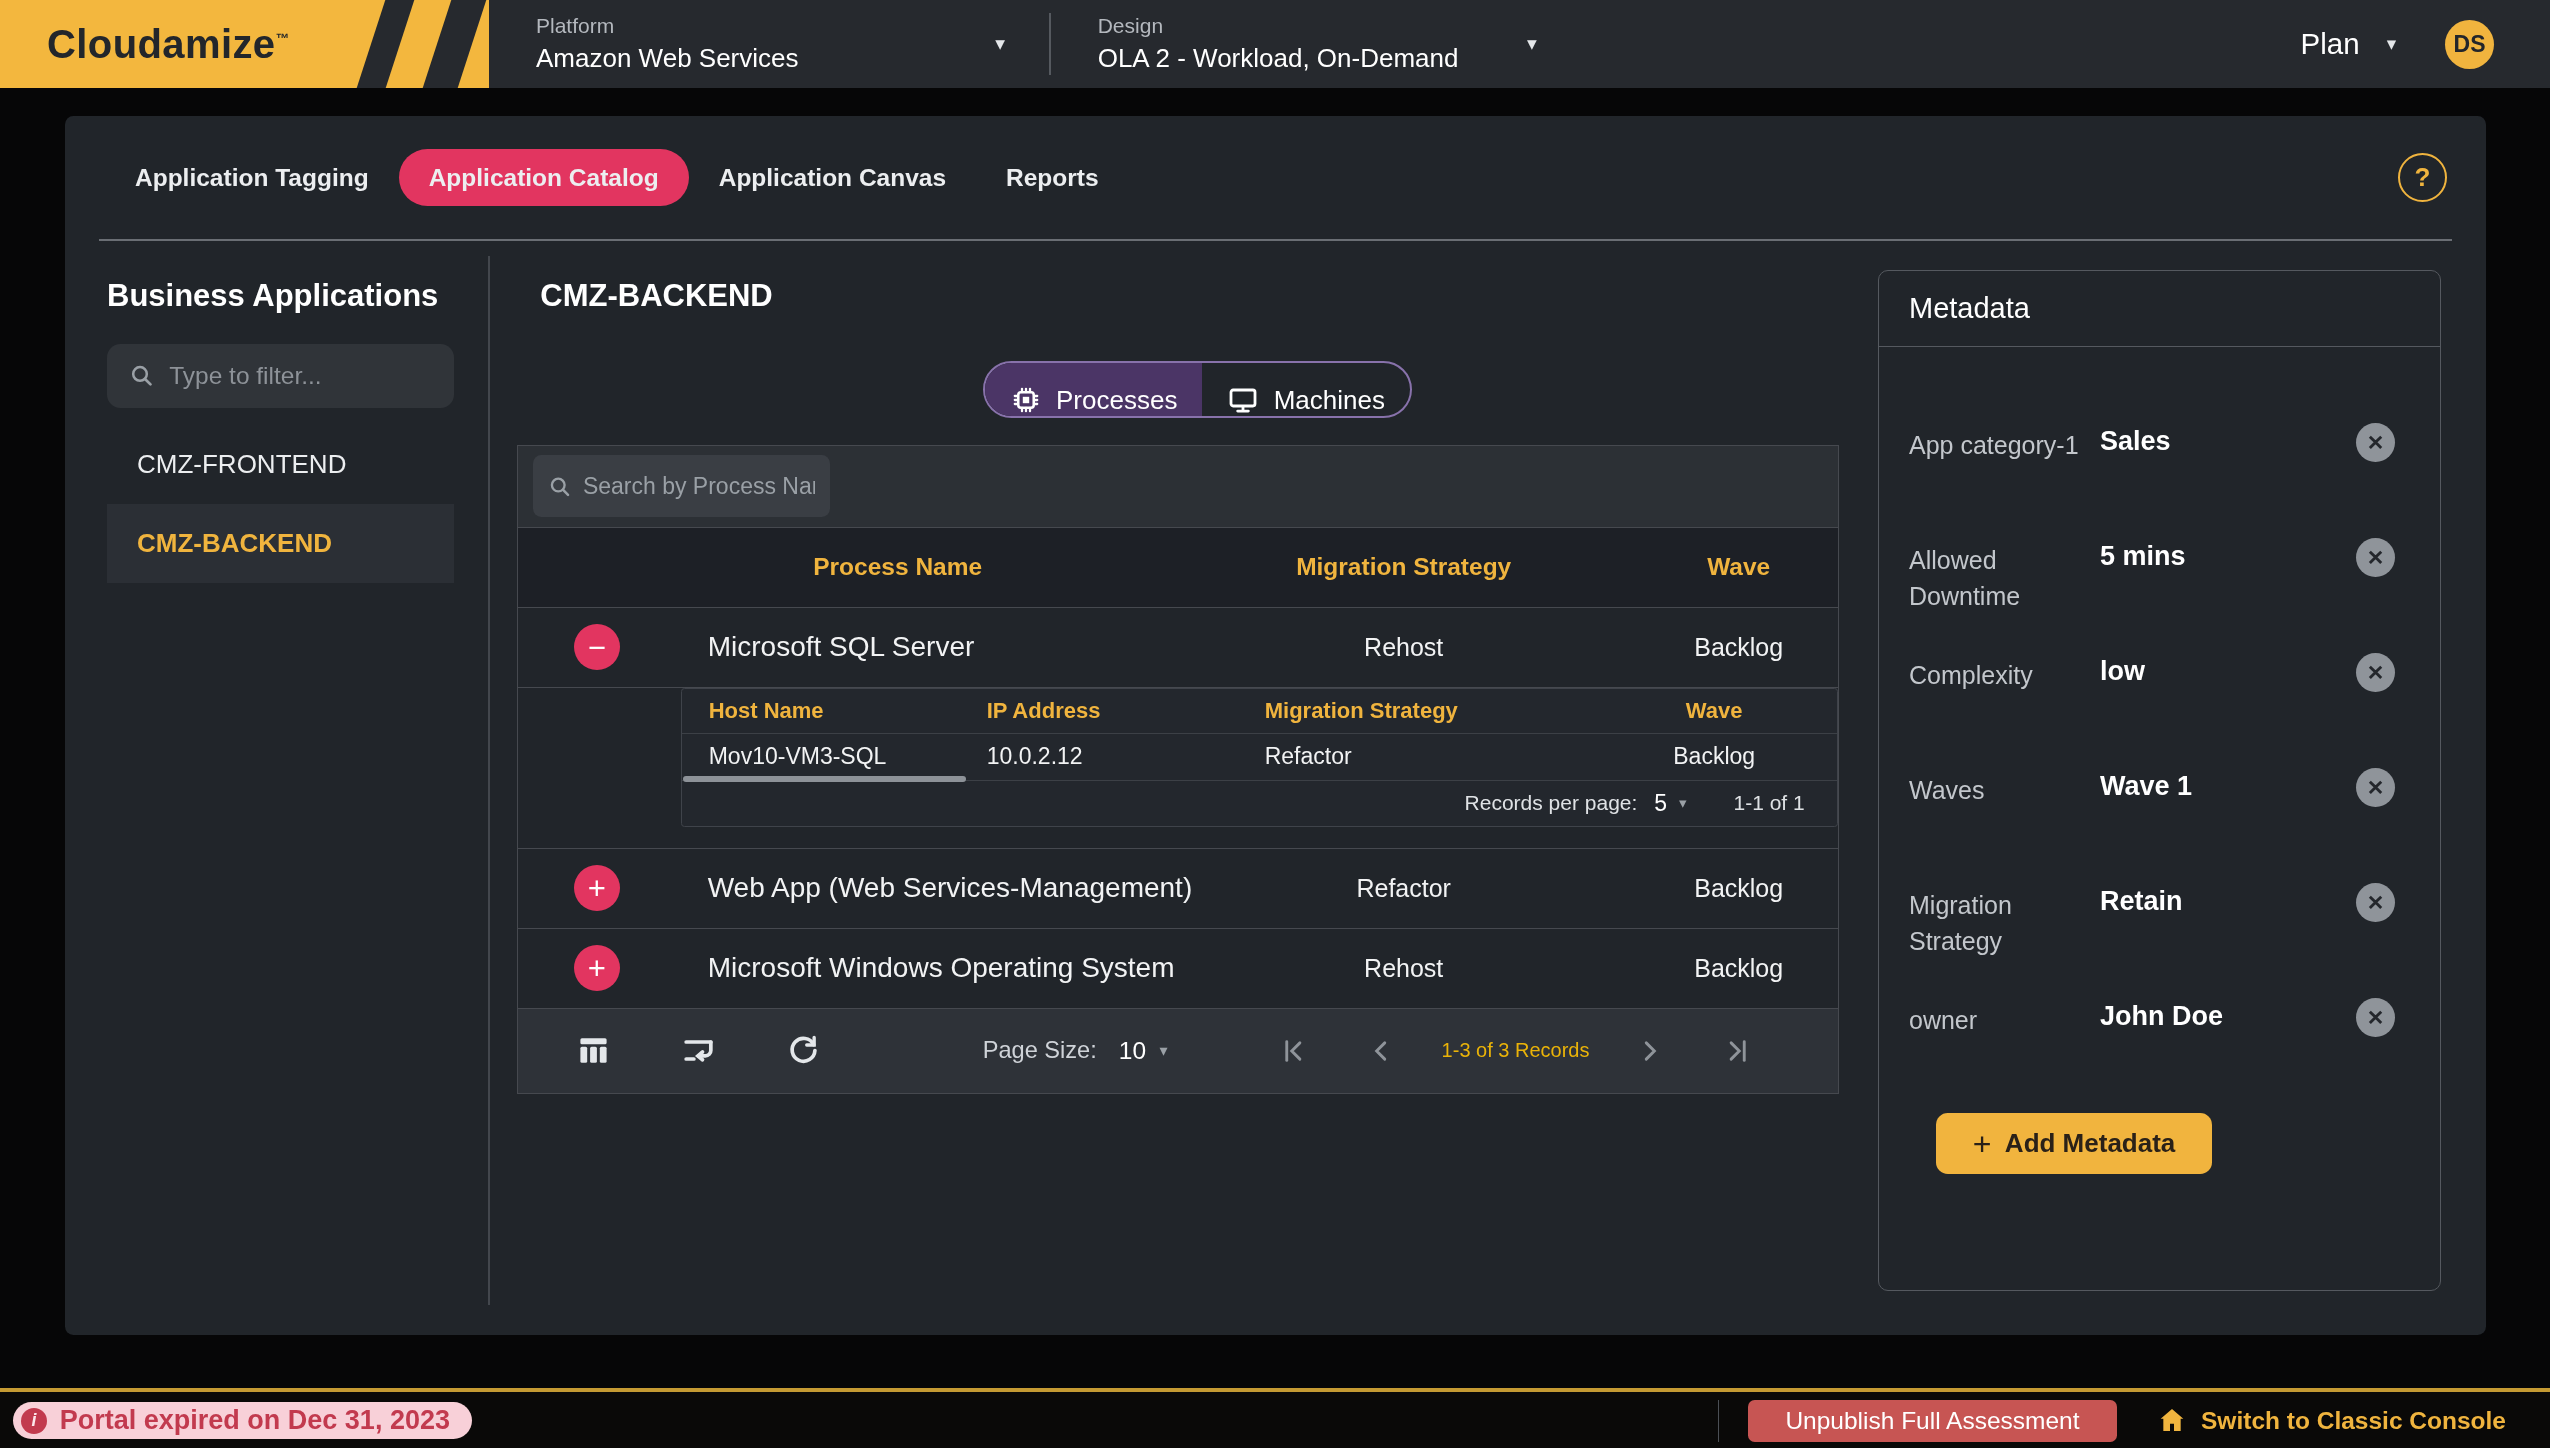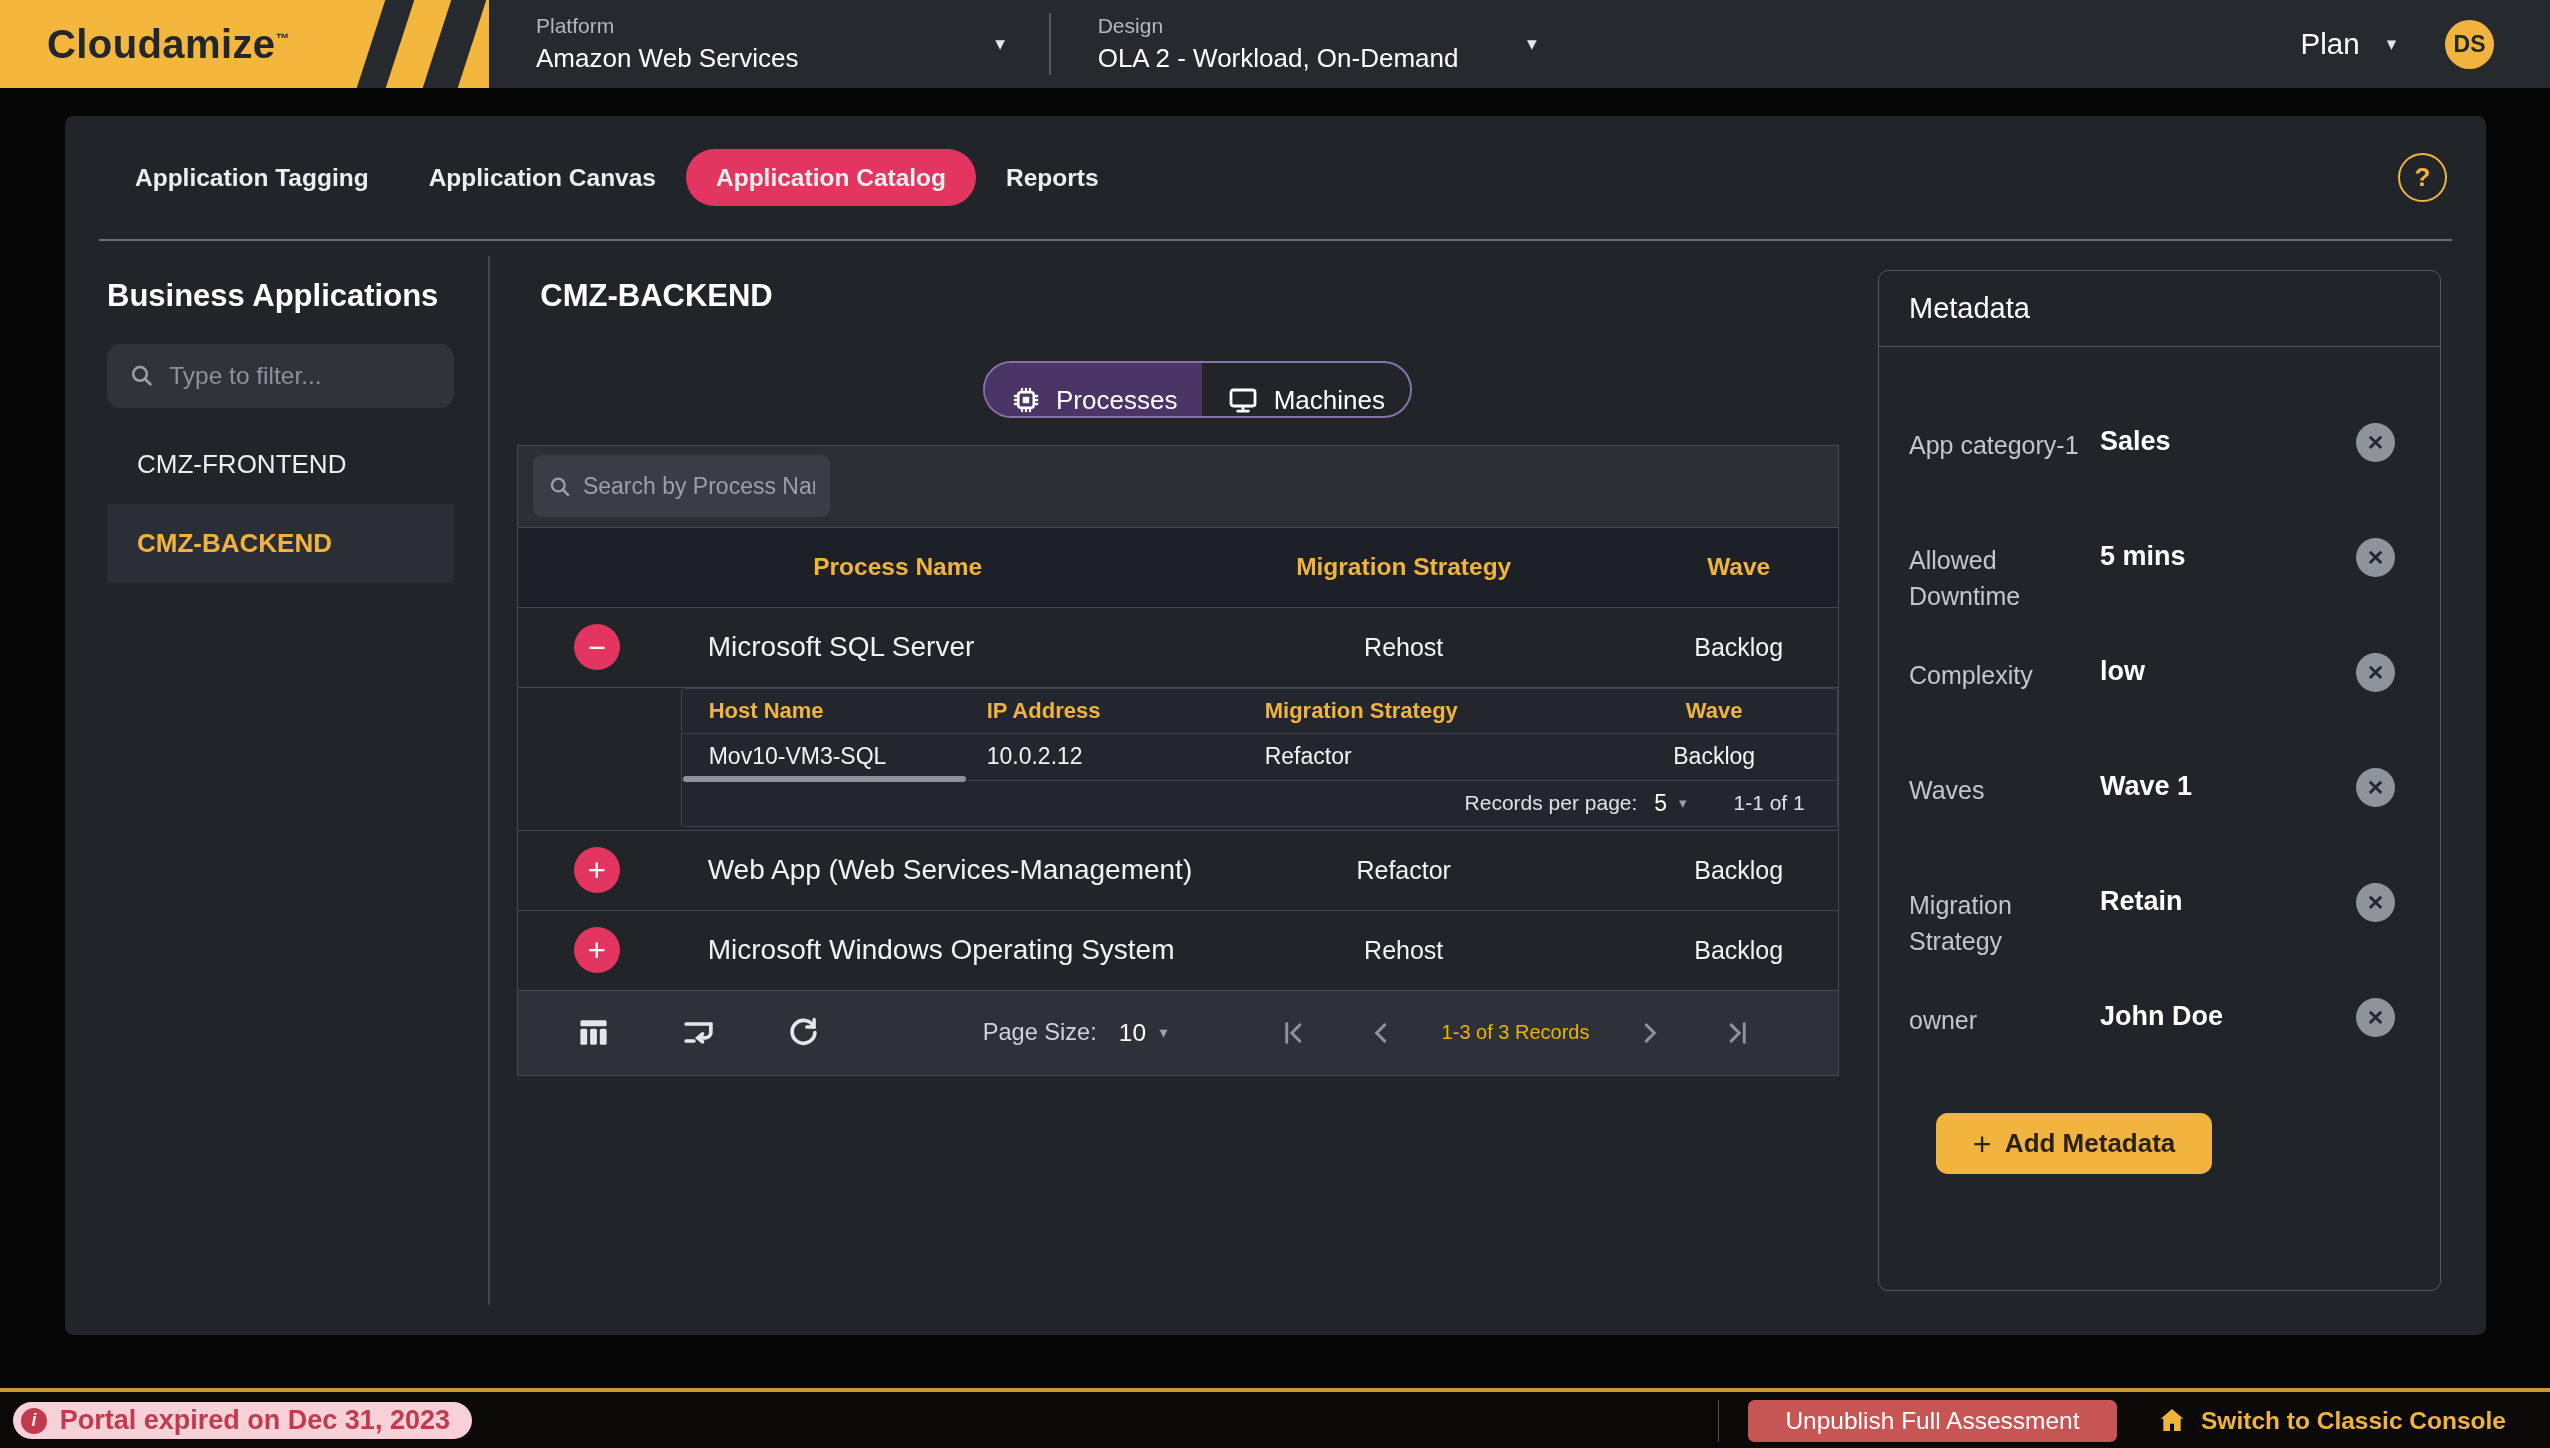--- a/index.html
+++ b/index.html
@@ -66,21 +66,21 @@
   .grid-main { display:grid; grid-template-columns:110px 540px 472px 1fr; align-items:center; }
   .thead { height:80px; background:#1d2026; border-top:1.7px solid #46494f; }
   .th { color:#f0b43e; font-size:24.5px; font-weight:700; text-align:center; }
   .trow { height:80px; border-top:1.7px solid #46494f; }
   .expander { width:46px; height:46px; border-radius:50%; background:#e23560; color:#fff; font-size:31px; font-weight:400;
               display:flex; align-items:center; justify-content:center; margin-left:56px; cursor:pointer; line-height:1; }
   .td-name { font-size:28px; color:#f2f3f4; padding-left:80px; white-space:nowrap; }
   .td-c { font-size:25px; color:#f2f3f4; text-align:center; }
 
   .nest-wrap { border-top:1.7px solid #46494f; padding-left:163px; }
-  .nest { border:1.7px solid #3f434a; background:#23272d; border-radius:3.4px; margin-bottom:3px; }
+  .nest { border:1.7px solid #3f434a; background:#23272d; border-radius:3.4px; margin-bottom:21px; }
   .grid-nest { display:grid; grid-template-columns:278px 278px 354px 1fr; align-items:center; }
   .nest-head { height:44px; }
   .nh { color:#f0b43e; font-size:22px; font-weight:600; padding-left:27px; }
   .nh.wavec { text-align:center; padding-left:0; }
   .nest-data { height:47px; border-top:1.7px solid #3c4046; }
   .nd { font-size:23px; color:#f2f3f4; padding-left:27px; }
   .nd.wavec { text-align:center; padding-left:0; }
   .hscroll { height:6.7px; width:283px; background:#8d9298; border-radius:3.4px; margin:-4.2px 0 -2.5px 1.7px; position:relative; cursor:pointer; }
   .nest-foot { height:46px; border-top:1.7px solid #3c4046; display:flex; align-items:center; justify-content:flex-end; padding-right:32px; }
   .nest-foot .lbl { font-size:21px; color:#dfe2e5; }
@@ -156,22 +156,22 @@
     <span class="caret">▾</span>
   </div>
   <div class="avatar">DS</div>
 </header>
 
 <div class="page">
   <div class="card">
 
     <div class="tabs-row">
       <div class="tab">Application Tagging</div>
+      <div class="tab active">Application Catalog</div>
       <div class="tab">Application Canvas</div>
-      <div class="tab active">Application Catalog</div>
       <div class="tab">Reports</div>
       <div class="help-btn">?</div>
     </div>
     <div class="tabs-underline"></div>
 
     <div class="content">
 
       <aside class="sidebar">
         <div class="side-title">Business Applications</div>
         <div class="side-search">

